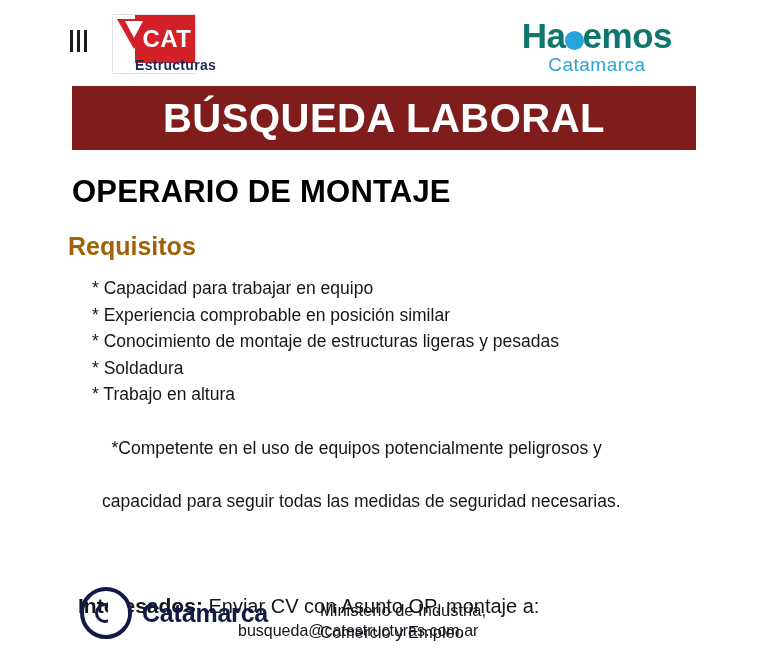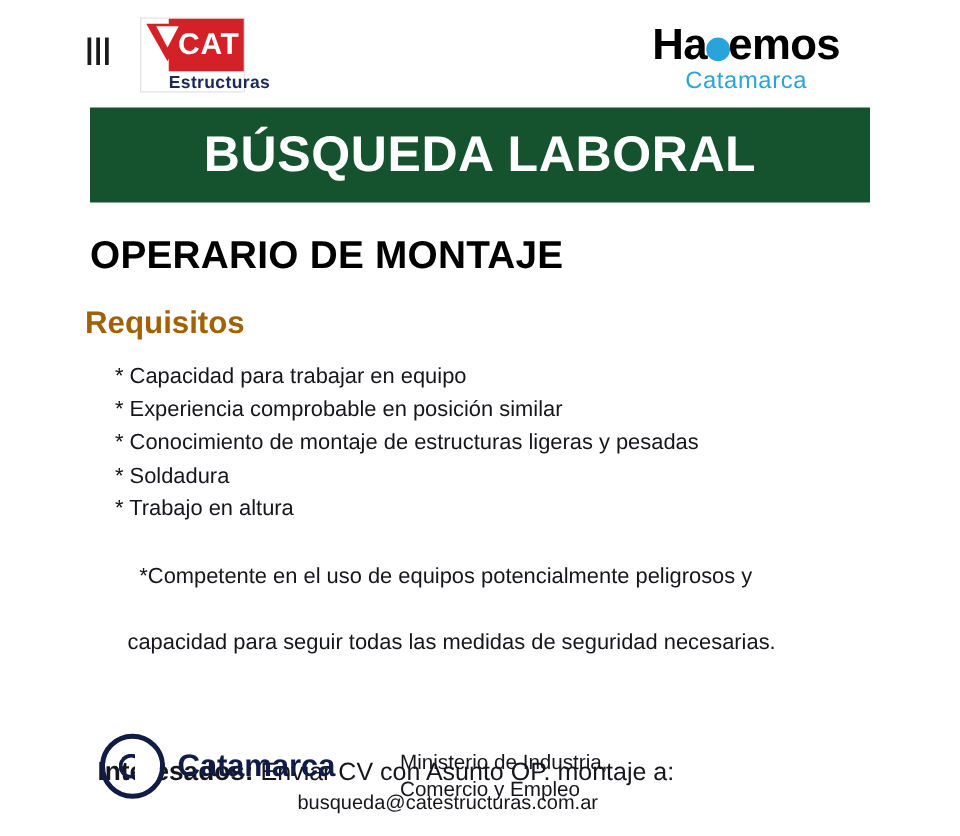--- a/index.html
+++ b/index.html
@@ -42,21 +42,21 @@
     height: 60px;
     background: #ffffff;
     border: 1px solid #e3e3e3;
     box-sizing: border-box;
   }
   .cat-logo .cat-red {
     position: absolute;
     left: 22px;
     top: 0;
     right: 0;
-    height: 42px;
+    height: 48px;
     background: #d42027;
     display: flex;
     align-items: center;
     justify-content: center;
   }
   .cat-logo .cat-red span {
     color: #ffffff;
     font-weight: bold;
     font-size: 24px;
     letter-spacing: 0.5px;
@@ -100,21 +100,21 @@
   .hacemos {
     position: absolute;
     right: 96px;
     top: 18px;
     text-align: center;
     line-height: 1;
   }
   .hacemos .h-main {
     font-size: 35px;
     font-weight: bold;
-    color: #000000;
+    color: #0f766e;
     letter-spacing: -0.5px;
     position: relative;
     display: inline-block;
   }
   .hacemos .h-dot {
     display: inline-block;
     width: 19px;
     height: 19px;
     border-radius: 50%;
     background: #29a3dc;
@@ -125,22 +125,22 @@
     font-size: 19px;
     color: #29a3dc;
     font-weight: normal;
     margin-top: 2px;
     letter-spacing: 0.5px;
   }
 
   
   .banner {
     margin: 0 72px;
-    background: #14532d;
-    height: 76px;
+    background: #7f1d1d;
+    height: 64px;
     display: flex;
     align-items: center;
     justify-content: center;
   }
   .banner span {
     color: #ffffff;
     font-size: 40px;
     font-weight: bold;
     letter-spacing: 0.5px;
   }

